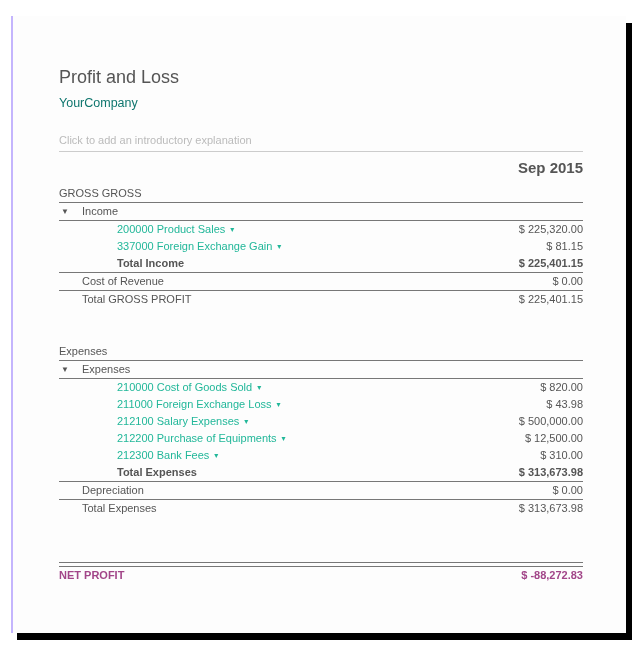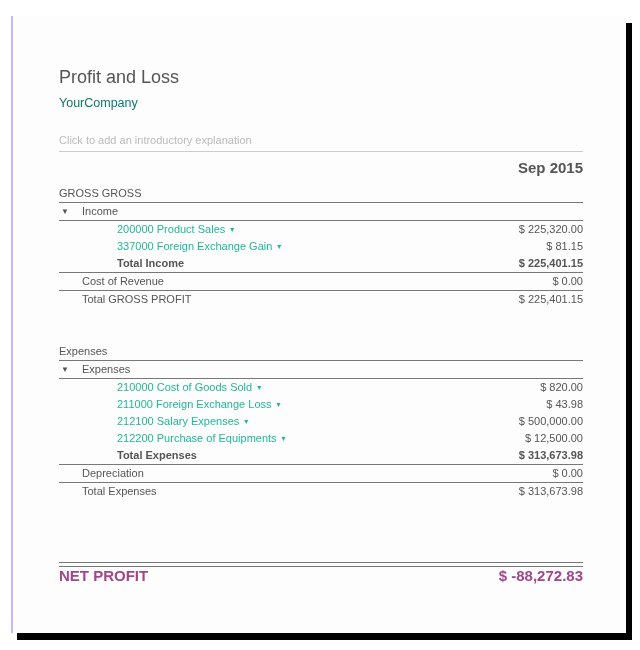--- a/index.html
+++ b/index.html
@@ -27,21 +27,21 @@
   .row .label { position: absolute; left: 0; white-space: nowrap; }
   .row .amount { position: absolute; right: 0; }
   .row.bl { border-bottom: 1px solid #777; }
   .lvl1 .label { left: 23px; }
   .lvl2 .label { left: 58px; }
   .link { color: #21b799; cursor: pointer; }
   .caret { display: inline-block; font-size: 8px; margin-left: 5px; vertical-align: 1px; }
   .tri { position: absolute; left: 2px; font-size: 8px; color: #555; }
   .bold { font-weight: bold; }
   .net-lines { position: absolute; top: 546px; width: 524px; height: 3px; border-top: 1px solid #777; border-bottom: 1px solid #777; }
-  .net { position: absolute; top: 551px; width: 524px; height: 17px; line-height: 17px; font-size: 15px; font-weight: bold; color: #a24689; }
+  .net { position: absolute; top: 551px; width: 524px; height: 17px; line-height: 17px; font-size: 11px; font-weight: bold; color: #a24689; }
   .net .label { position: absolute; left: 0; }
   .net .amount { position: absolute; right: 0; }
 </style>
 </head>
 <body>
 
 <div class="page">
   <div class="content">
     <h1 class="title">Profit and Loss</h1>
     <div class="company">YourCompany</div>
@@ -95,20 +95,24 @@
         <span class="amount">$ 43.98</span>
       </div>
       <div class="row lvl2">
         <span class="label link"><span>212100 Salary Expenses</span><span class="caret">▾</span></span>
         <span class="amount">$ 500,000.00</span>
       </div>
       <div class="row lvl2">
         <span class="label link"><span>212200 Purchase of Equipments</span><span class="caret">▾</span></span>
         <span class="amount">$ 12,500.00</span>
       </div>
+      <div class="row lvl2">
+        <span class="label link"><span>212300 Bank Fees</span><span class="caret">▾</span></span>
+        <span class="amount">$ 310.00</span>
+      </div>
       <div class="row bl lvl2 bold">
         <span class="label">Total Expenses</span>
         <span class="amount">$ 313,673.98</span>
       </div>
       <div class="row bl lvl1">
         <span class="label">Depreciation</span>
         <span class="amount">$ 0.00</span>
       </div>
       <div class="row lvl1">
         <span class="label">Total Expenses</span>

